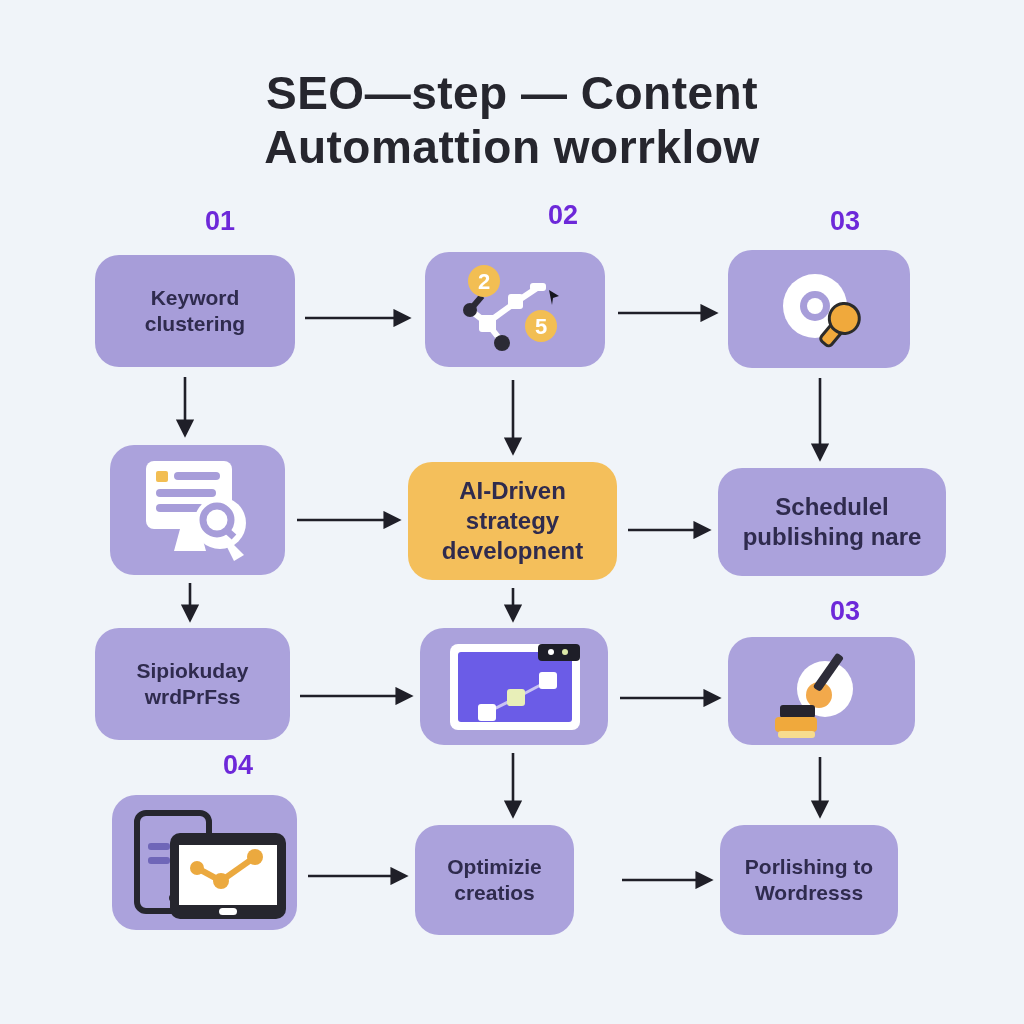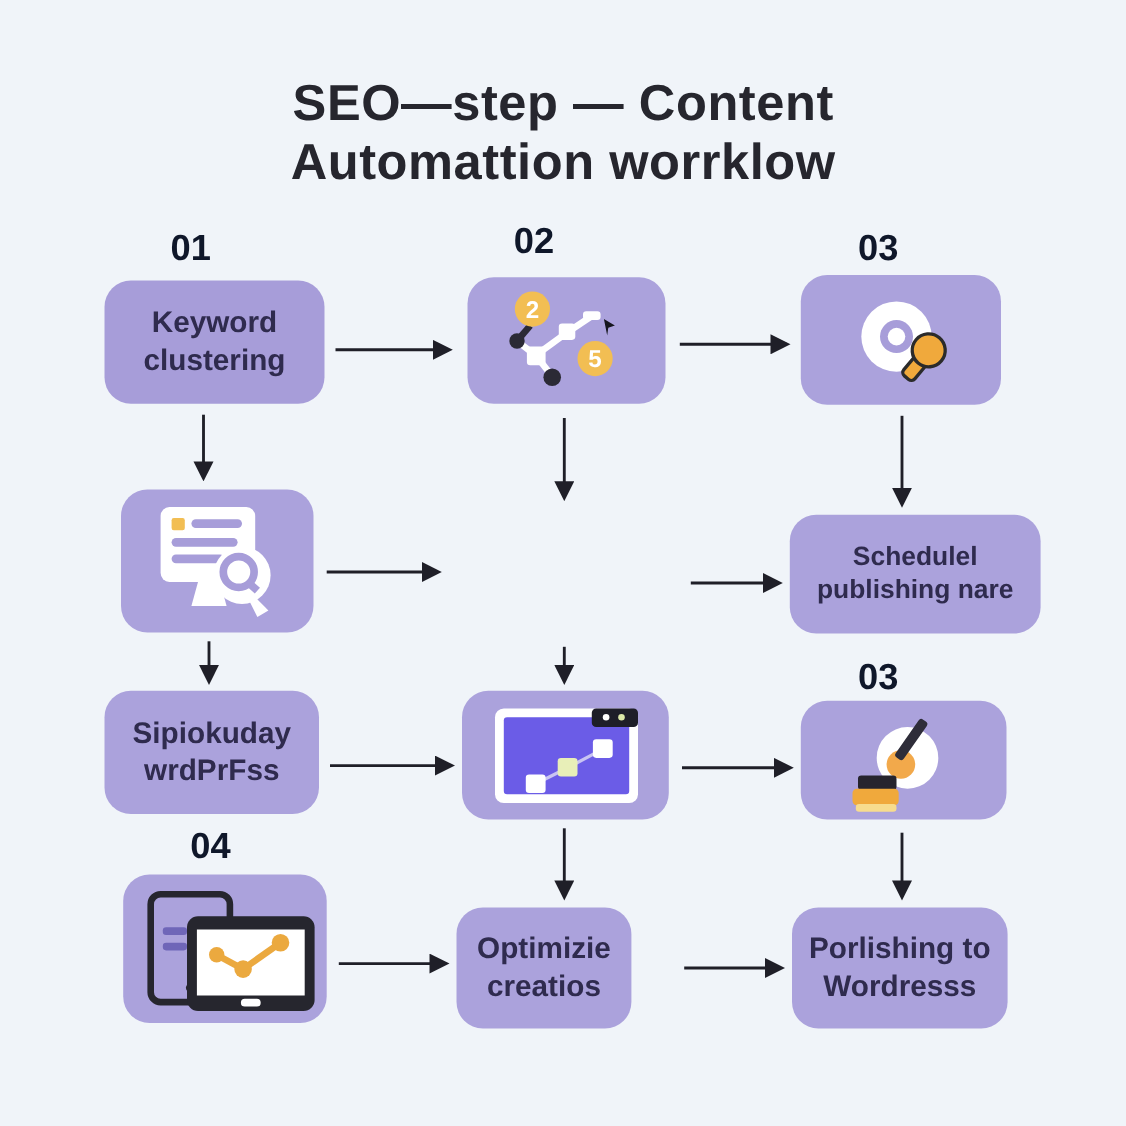--- a/index.html
+++ b/index.html
@@ -8,47 +8,47 @@
     background:#F0F4F9;
     font-family:"Liberation Sans", sans-serif;
   }
   .stage{position:absolute;inset:0;}
   .title{
     position:absolute;left:162px;top:66px;width:700px;
     text-align:center;font-size:46px;line-height:1.18;font-weight:700;
     color:#26262E;letter-spacing:.5px;
   }
   .step-label{
-    position:absolute;font-size:33px;font-weight:700;color:#0f172a;
-    text-align:left;width:80px;
+    position:absolute;font-size:27px;font-weight:700;color:#6d28d9;
+    text-align:right;width:80px;
   }
   .node{
     position:absolute;border-radius:24px;
     display:flex;align-items:center;justify-content:center;
     text-align:center;
   }
   .node.purple{background:#A79DD9;}
   .node.purple-b{background:#ABA2DC;}
   .node.yellow{background:#F4BF5B;}
   .node .lbl{
-    font-size:27px;line-height:1.25;font-weight:700;color:#2F2B4E;
+    font-size:21px;line-height:1.25;font-weight:700;color:#2F2B4E;
     padding:6px 14px;
   }
   svg.arrows{position:absolute;inset:0;pointer-events:none;}
   svg.icon{display:block;}
 </style>
 </head>
 <body>
 
 <div class="stage">
 
   <div class="title">SEO—step — Content Automattion worrklow</div>
 
   <div class="step-label" style="left:155px;top:206px;">01</div>
-  <div class="step-label" style="left:467px;top:200px;">02</div>
+  <div class="step-label" style="left:498px;top:200px;">02</div>
   <div class="step-label" style="left:780px;top:206px;">03</div>
   <div class="step-label" style="left:780px;top:596px;">03</div>
   <div class="step-label" style="left:173px;top:750px;">04</div>
 
   <div class="node purple" style="left:95px;top:255px;width:200px;height:112px;">
     <div class="lbl">Keyword clustering</div>
   </div>
 
   <div class="node purple-b" style="left:425px;top:252px;width:180px;height:115px;">
     <svg class="icon" width="180" height="115" viewBox="0 0 180 115">
@@ -90,20 +90,23 @@
       <rect x="46" y="44" width="60" height="8" rx="4" fill="#A79DD9"></rect>
       <rect x="46" y="59" width="48" height="8" rx="4" fill="#A79DD9"></rect>
       <path d="M70 84 l20 0 6 22 -32 0 z" fill="#FFFFFF"></path>
       <circle cx="110" cy="78" r="26" fill="#FFFFFF"></circle>
       <circle cx="107" cy="75" r="14" fill="none" stroke="#A79DD9" stroke-width="7"></circle>
       <line x1="115" y1="84" x2="124" y2="92" stroke="#A79DD9" stroke-width="7"></line>
       <path d="M120 96 l14 14 -10 6 -8 -16 z" fill="#FFFFFF"></path>
     </svg>
   </div>
 
+  <div class="node yellow" style="left:408px;top:462px;width:209px;height:118px;">
+    <div class="lbl" style="font-size:24px;">AI-Driven strategy developnent</div>
+  </div>
 
   <div class="node purple-b" style="left:718px;top:468px;width:228px;height:108px;">
     <div class="lbl" style="font-size:24px;">Schedulel publishing nare</div>
   </div>
 
   <div class="node purple-b" style="left:95px;top:628px;width:195px;height:112px;">
     <div class="lbl">Sipiokuday wrdPrFss</div>
   </div>
 
   <div class="node purple-b" style="left:420px;top:628px;width:188px;height:117px;">
@@ -146,21 +149,21 @@
       <circle cx="109" cy="86" r="8" fill="#EBA93F"></circle>
       <circle cx="143" cy="62" r="8" fill="#EBA93F"></circle>
       <rect x="107" y="113" width="18" height="7" rx="3.5" fill="#FFFFFF"></rect>
     </svg>
   </div>
 
   <div class="node purple-b" style="left:415px;top:825px;width:159px;height:110px;">
     <div class="lbl">Optimizie creatios</div>
   </div>
 
-  <div class="node purple-b" style="left:720px;top:825px;width:196px;height:110px;">
+  <div class="node purple-b" style="left:720px;top:825px;width:178px;height:110px;">
     <div class="lbl">Porlishing to Wordresss</div>
   </div>
 
   <svg class="arrows" width="1024" height="1024" viewBox="0 0 1024 1024">
     <defs>
       <marker id="ah" viewBox="0 0 10 10" refX="8" refY="5" markerWidth="7" markerHeight="7" orient="auto-start-reverse">
         <path d="M0,0 L10,5 L0,10 z" fill="#1F1F28"></path>
       </marker>
     </defs>
     <g stroke="#1F1F28" stroke-width="2.6" marker-end="url(#ah)">

